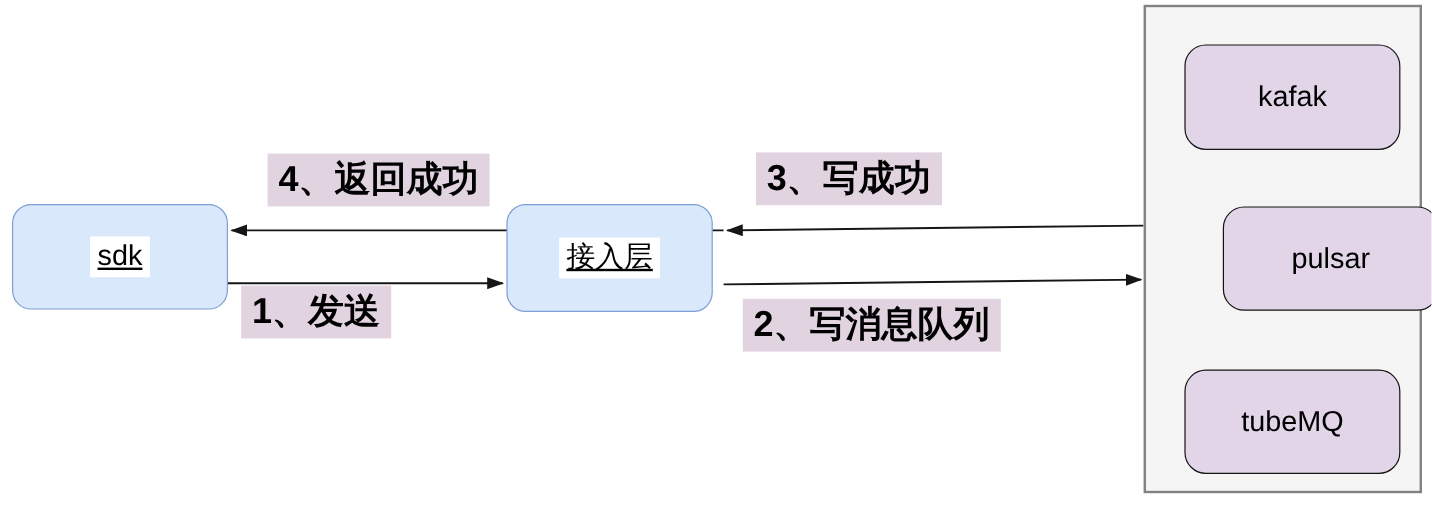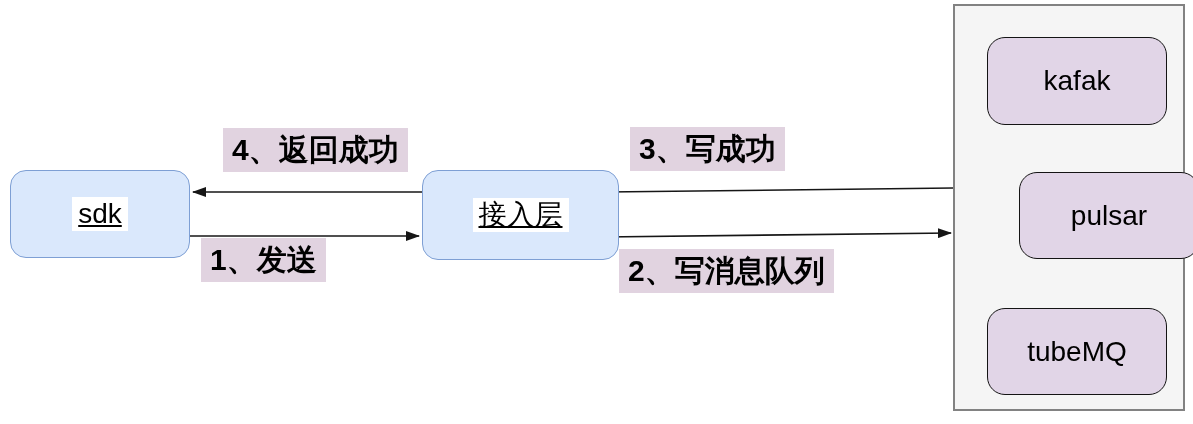--- a/index.html
+++ b/index.html
@@ -44,29 +44,29 @@
     border: 1.5px solid var(--node-blue-border);
     border-radius: 16px;
     text-decoration: underline;
   }
   .node-purple {
     background: var(--node-purple-fill);
     border: 1.5px solid var(--node-purple-border);
     border-radius: 18px;
   }
   .node-label {
-    font-size: 28px;
+    font-size: 24px;
     line-height: 30px;
     background: #ffffff;
     padding: 2px 6px;
     white-space: nowrap;
   }
   .node-label.no-chip { background: transparent; }
   .sdk-node    { left: 10px;  top: 170px; width: 180px; height: 88px; }
-  .access-node { left: 422px; top: 170px; width: 197px; height: 90px; }
+  .access-node { left: 422px; top: 170px; width: 172px; height: 90px; }
   .mq-group {
     position: absolute;
     left: 953px; top: 4px;
     width: 232px; height: 407px;
     background: var(--group-fill);
     border: 2px solid var(--group-border);
   }
   .kafak-node  { left: 32px; top: 31px;  width: 180px; height: 88px; }
   .pulsar-node { left: 32px; top: 166px; width: 180px; height: 87px; margin-left: 32px; }
   .tubemq-node { left: 32px; top: 302px; width: 180px; height: 87px; }

